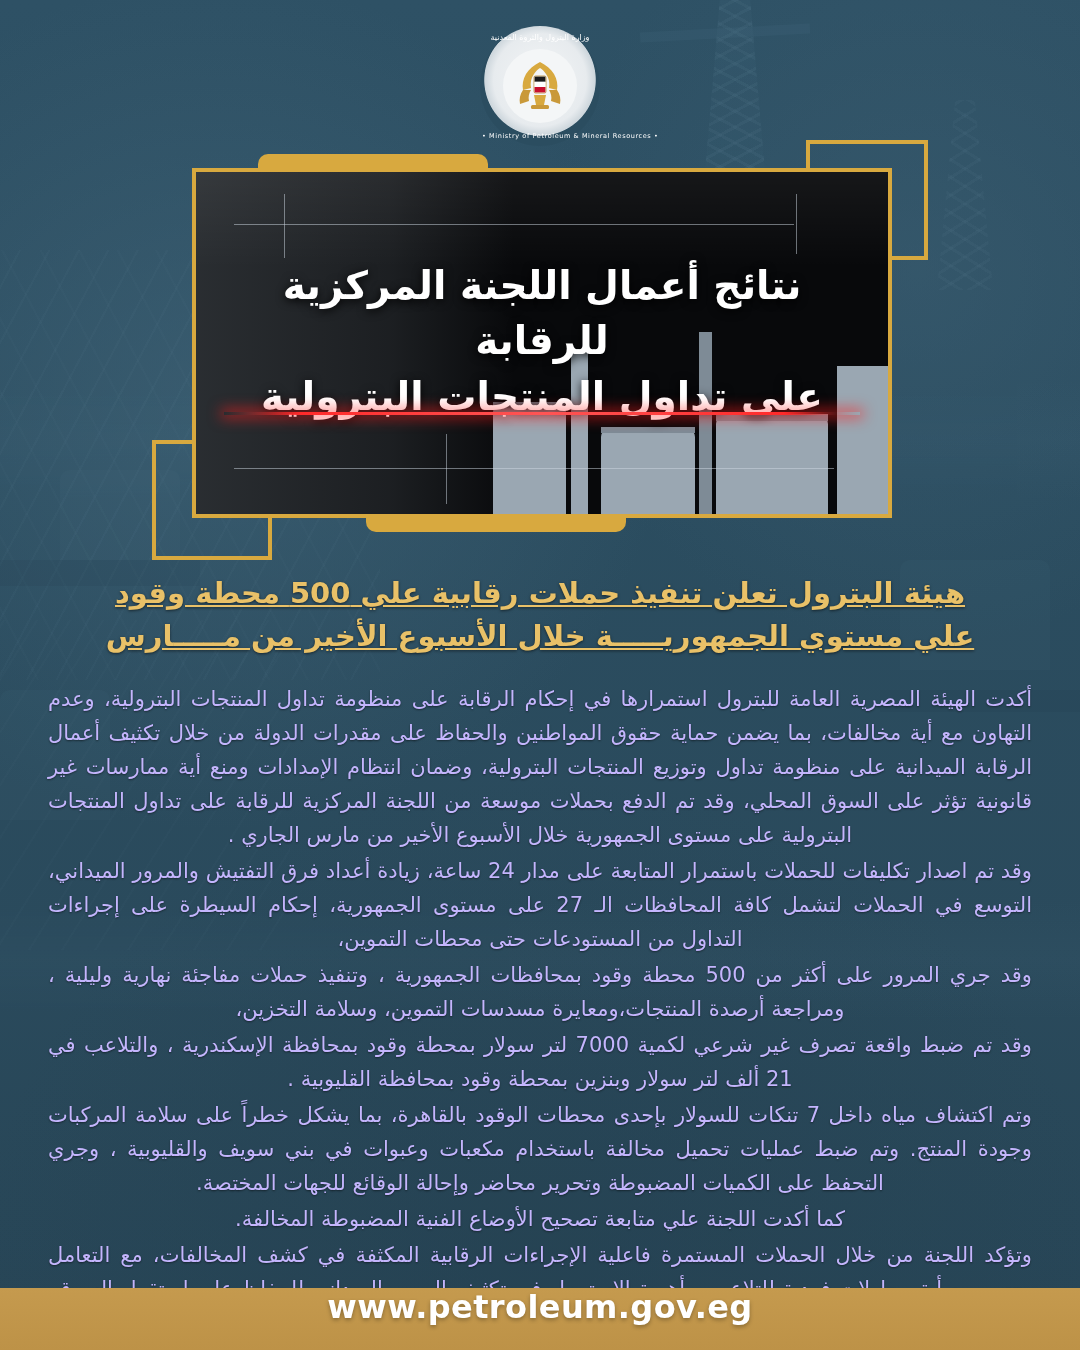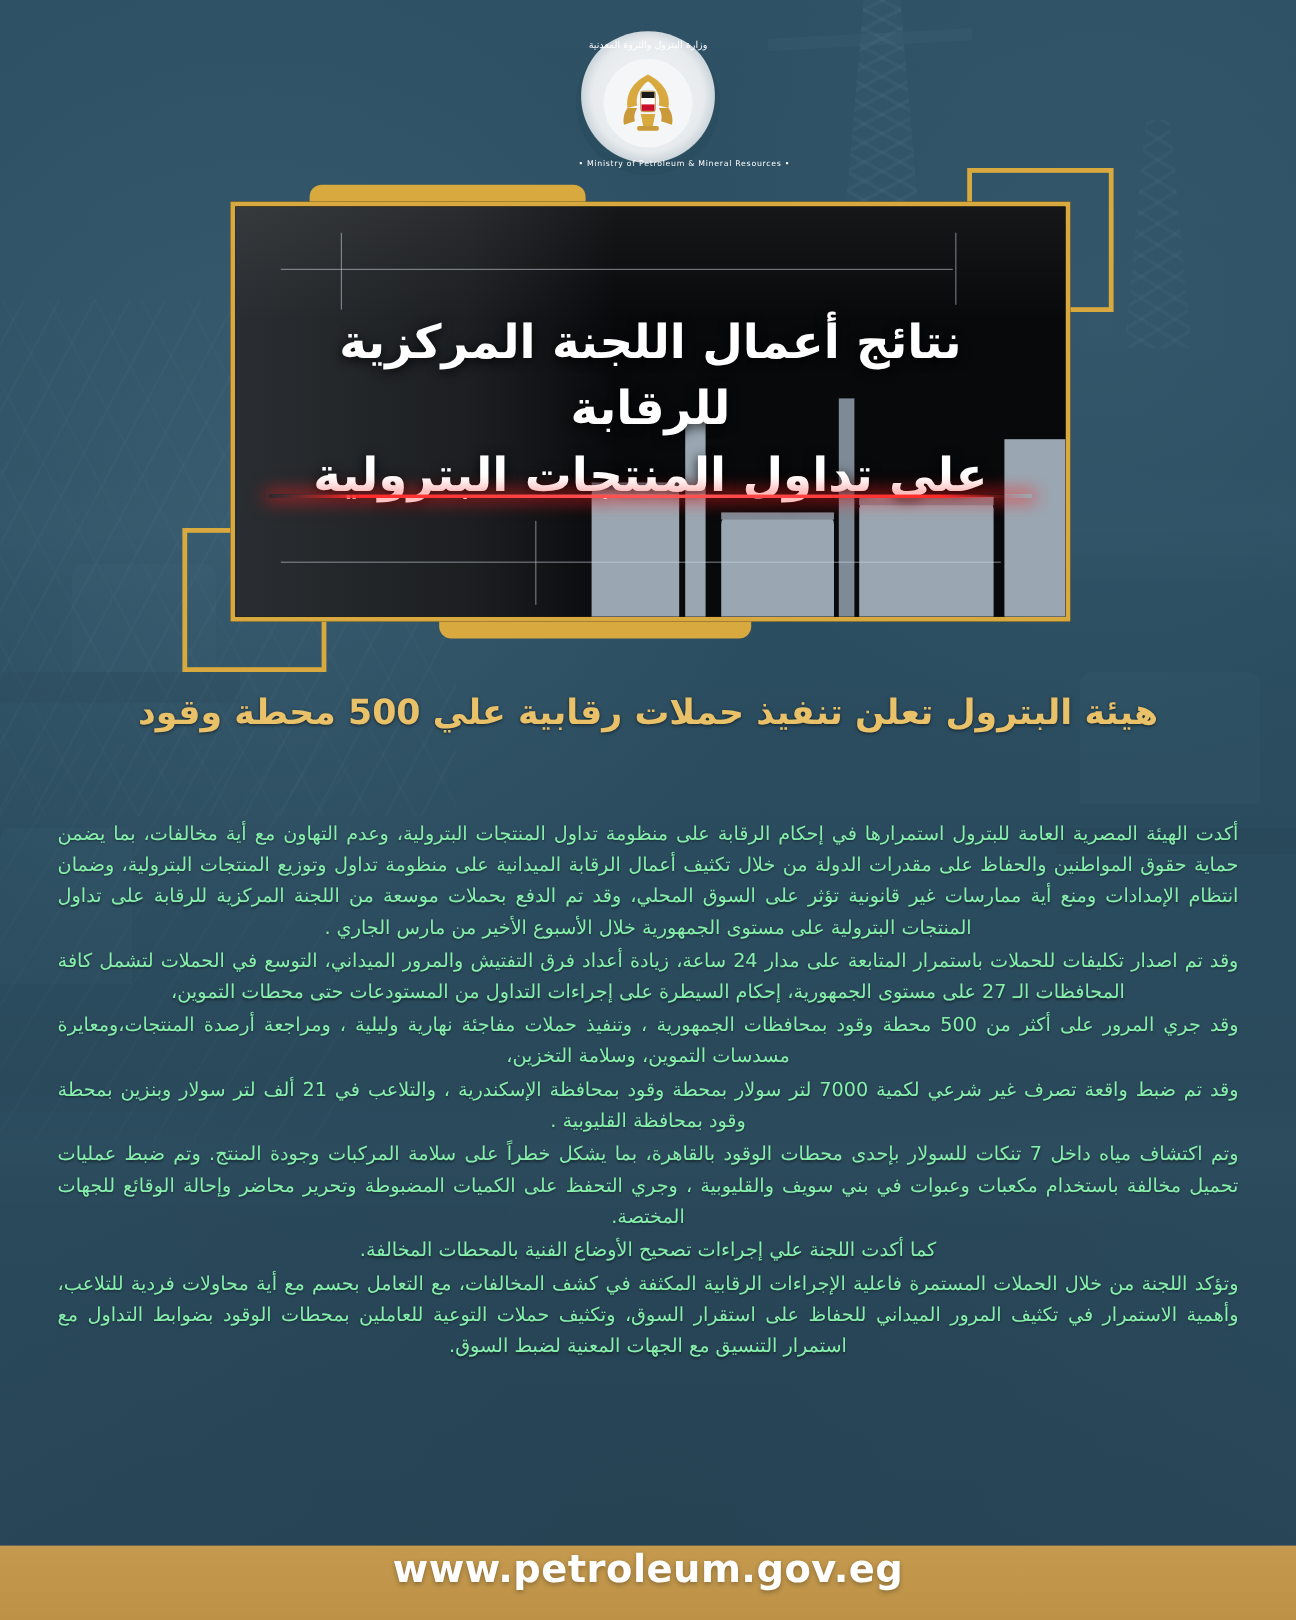--- a/index.html
+++ b/index.html
@@ -256,32 +256,33 @@
     position: absolute;
     left: 56px; right: 56px;
     top: 572px;
     text-align: center;
     color: #e9c168;
     font-size: 29px;
     font-weight: bold;
     line-height: 1.48;
     z-index: 5;
     text-shadow: 0 1px 3px rgba(0,0,0,0.55);
+    text-decoration: underline;
   }
 
   
   .body-wrap {
     position: absolute;
     left: 48px; right: 48px;
     top: 682px;
     z-index: 5;
   }
   .para {
-    color: #86efac;
-    font-size: 16px;
+    color: #c4b5fd;
+    font-size: 21px;
     line-height: 1.62;
     text-align: justify;
     text-align-last: center;
     margin-bottom: 2px;
     text-shadow: 0 1px 2px rgba(0,0,0,0.45);
   }
 
   
   .footer {
     position: absolute;
@@ -379,27 +380,28 @@
       <div>على تداول المنتجات البترولية</div>
     </div>
 
     <div class="hero-rule"></div>
 
   </div>
 </div>
 
 <div class="headline">
   <div>هيئة البترول تعلن تنفيذ حملات رقابية علي 500 محطة وقود</div>
+  <div>علي مستوي الجمهوريـــــة خلال الأسبوع الأخير من مـــــارس</div>
 </div>
 
 <div class="body-wrap">
   <p class="para">أكدت الهيئة المصرية العامة للبترول استمرارها في إحكام الرقابة على منظومة تداول المنتجات البترولية، وعدم التهاون مع أية مخالفات، بما يضمن حماية حقوق المواطنين والحفاظ على مقدرات الدولة من خلال تكثيف أعمال الرقابة الميدانية على منظومة تداول وتوزيع المنتجات البترولية، وضمان انتظام الإمدادات ومنع أية ممارسات غير قانونية تؤثر على السوق المحلي، وقد تم الدفع بحملات موسعة من اللجنة المركزية للرقابة على تداول المنتجات البترولية على مستوى الجمهورية خلال الأسبوع الأخير من مارس الجاري .</p>
   <p class="para">وقد تم اصدار تكليفات للحملات باستمرار المتابعة على مدار 24 ساعة، زيادة أعداد فرق التفتيش والمرور الميداني، التوسع في الحملات لتشمل كافة المحافظات الـ 27 على مستوى الجمهورية، إحكام السيطرة على إجراءات التداول من المستودعات حتى محطات التموين،</p>
   <p class="para">وقد جري        المرور على أكثر من 500 محطة وقود  بمحافظات الجمهورية ، وتنفيذ حملات مفاجئة نهارية وليلية ، ومراجعة أرصدة المنتجات،ومعايرة مسدسات التموين، وسلامة التخزين،</p>
   <p class="para">وقد تم ضبط واقعة تصرف غير شرعي لكمية 7000 لتر سولار بمحطة وقود بمحافظة الإسكندرية ، والتلاعب في 21 ألف  لتر سولار وبنزين بمحطة وقود بمحافظة القليوبية .</p>
   <p class="para">وتم اكتشاف مياه داخل 7 تنكات للسولار بإحدى محطات الوقود بالقاهرة، بما يشكل خطراً على سلامة المركبات وجودة المنتج. وتم ضبط عمليات تحميل مخالفة باستخدام مكعبات وعبوات في  بني سويف والقليوبية ، وجري التحفظ على الكميات المضبوطة وتحرير محاضر وإحالة الوقائع للجهات المختصة.</p>
-  <p class="para">كما أكدت اللجنة علي إجراءات تصحيح الأوضاع الفنية بالمحطات المخالفة.</p>
+  <p class="para">كما أكدت اللجنة علي متابعة تصحيح الأوضاع الفنية المضبوطة المخالفة.</p>
   <p class="para">وتؤكد اللجنة من خلال الحملات المستمرة فاعلية الإجراءات الرقابية المكثفة في كشف المخالفات، مع التعامل بحسم مع أية محاولات فردية للتلاعب، وأهمية الاستمرار في تكثيف المرور الميداني للحفاظ على استقرار السوق، وتكثيف حملات التوعية للعاملين بمحطات الوقود بضوابط التداول مع استمرار التنسيق مع  الجهات المعنية لضبط السوق.</p>
 </div>
 
 <div class="footer">
   <span class="footer-url">www.petroleum.gov.eg</span>
 </div>
 
 </body></html>

